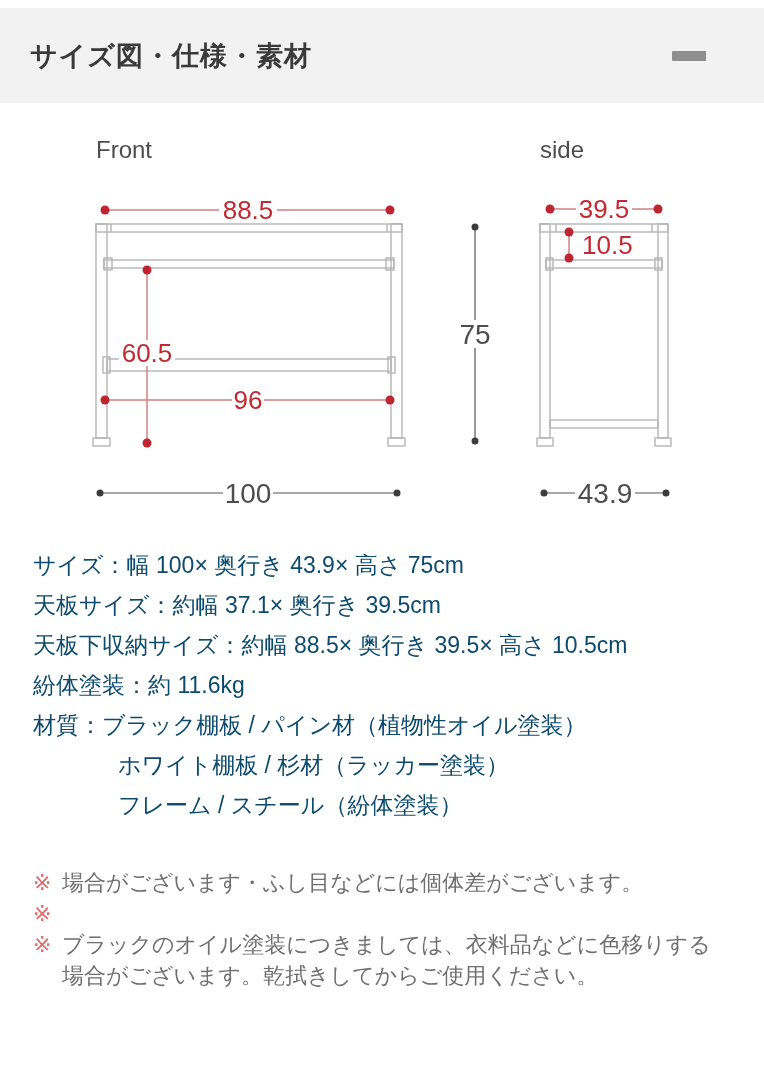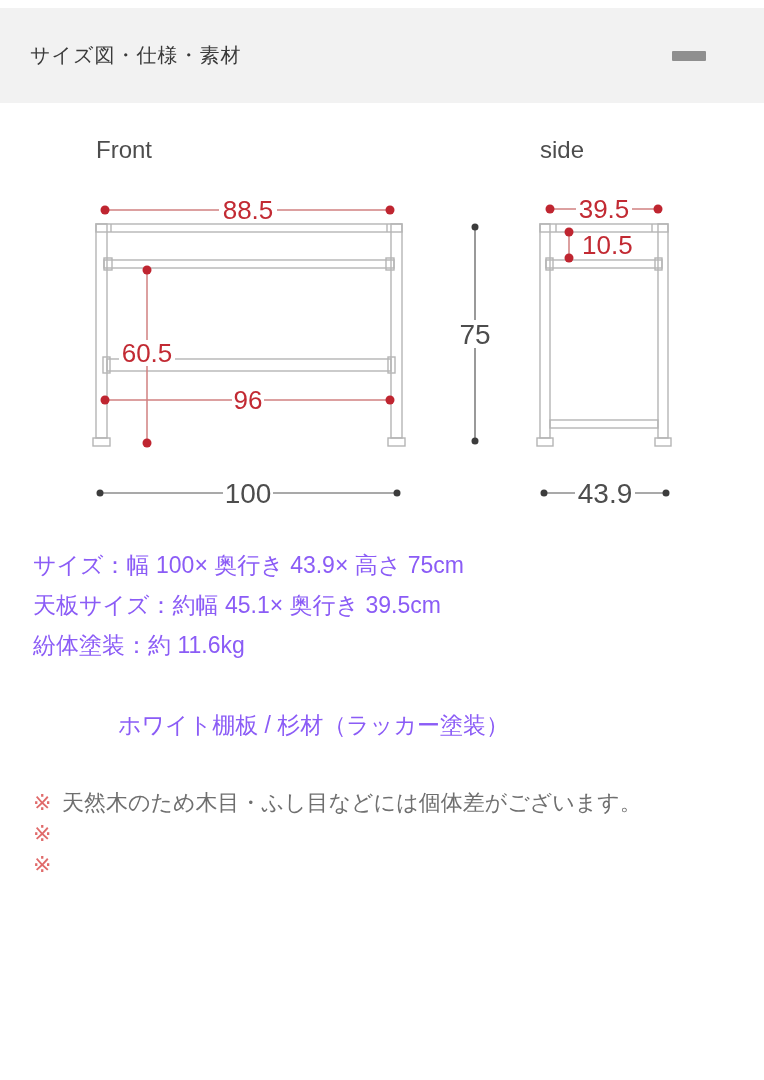--- a/index.html
+++ b/index.html
@@ -13,22 +13,22 @@
     margin-top:8px;
     height:95px;
     background:#f2f2f2;
     display:flex;
     align-items:center;
     justify-content:space-between;
     padding:0 30px;
     box-sizing:border-box;
   }
   .section-title {
-    font-size:20px;
-    font-weight:normal;
+    font-size:27px;
+    font-weight:bold;
     color:#3a3a3a;
     letter-spacing:1px;
   }
   .minus-icon {
     width:34px; height:10px;
     background:#8f8f8f;
     margin-right:28px;
     border-radius:1px;
     cursor:pointer;
   }
@@ -36,25 +36,25 @@
   svg { display:block; }
   svg text {
     font-family:"Liberation Sans","DejaVu Sans",sans-serif;
   }
   .dim-red-text { fill:#c22a33; font-size:26px; }
   .dim-dark-text { fill:#4d4d4d; font-size:28px; }
   .view-label { fill:#4d4d4d; font-size:24px; }
   .specs { padding:20px 0 0 33px; }
   .spec-line {
     font-size:23px;
-    color:#8b5cf6;
+    color:#0c4a6e;
     line-height:40px;
     white-space:pre;
   }
-  .spec-line.indent { padding-left:85px;margin-top:40px; }
+  .spec-line.indent { padding-left:85px; }
   .notes { padding:42px 0 0 33px; }
   .note-row {
     display:flex;
     font-size:22px;
     color:#6f6f6f;
     line-height:31px;
   }
   .note-marker {
     color:#e06b6b;
     width:29px;
@@ -168,29 +168,34 @@
     <text x="248" y="503" text-anchor="middle" class="dim-dark-text">100</text>
     <text x="475" y="344" text-anchor="middle" class="dim-dark-text">75</text>
     <text x="604" y="218" text-anchor="middle" class="dim-red-text">39.5</text>
     <text x="582" y="254" text-anchor="start" class="dim-red-text">10.5</text>
     <text x="605" y="503" text-anchor="middle" class="dim-dark-text">43.9</text>
   </svg>
 </div>
 
 <div class="specs">
   <div class="spec-line">サイズ：幅 100× 奥行き 43.9× 高さ 75cm</div>
-  <div class="spec-line">天板サイズ：約幅 45.1× 奥行き 39.5cm</div>
+  <div class="spec-line">天板サイズ：約幅 37.1× 奥行き 39.5cm</div>
+  <div class="spec-line">天板下収納サイズ：約幅 88.5× 奥行き 39.5× 高さ 10.5cm</div>
   <div class="spec-line">紛体塗装：約 11.6kg</div>
+  <div class="spec-line">材質：ブラック棚板 / パイン材（植物性オイル塗装）</div>
   <div class="spec-line indent">ホワイト棚板 / 杉材（ラッカー塗装）</div>
+  <div class="spec-line indent">フレーム / スチール（紛体塗装）</div>
 </div>
 
 <div class="notes">
   <div class="note-row">
     <span class="note-marker">※</span>
-    <span class="note-text">天然木のため木目・ふし目などには個体差がございます。</span>
+    <span class="note-text">場合がございます・ふし目などには個体差がございます。</span>
   </div>
   <div class="note-row">
     <span class="note-marker">※</span>
   </div>
   <div class="note-row">
     <span class="note-marker">※</span>
+    <span class="note-text">ブラックのオイル塗装につきましては、衣料品などに色移りする
+場合がございます。乾拭きしてからご使用ください。</span>
   </div>
 </div>
 
 </body></html>

